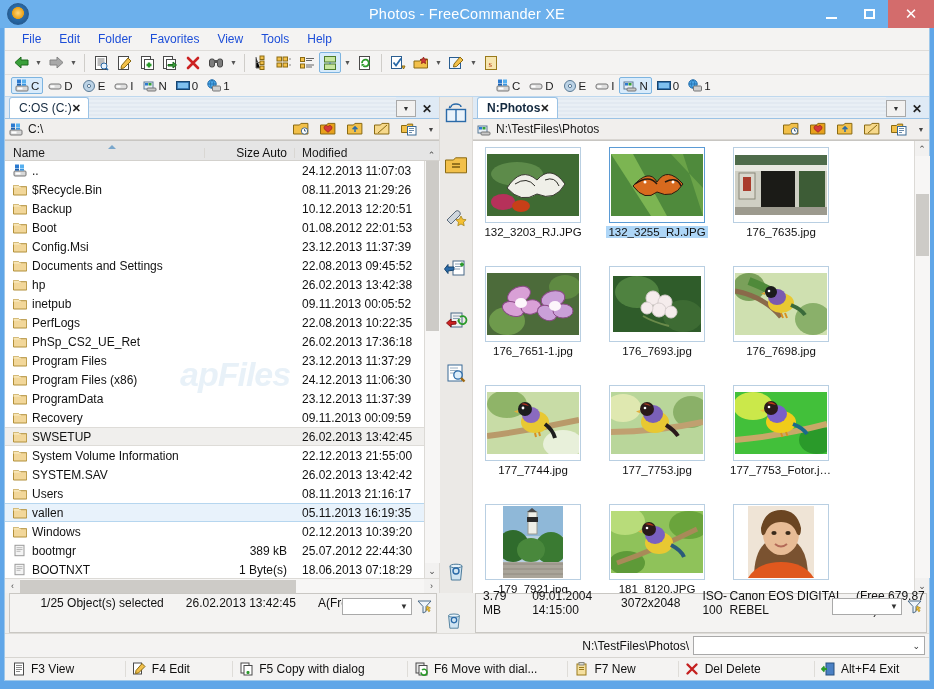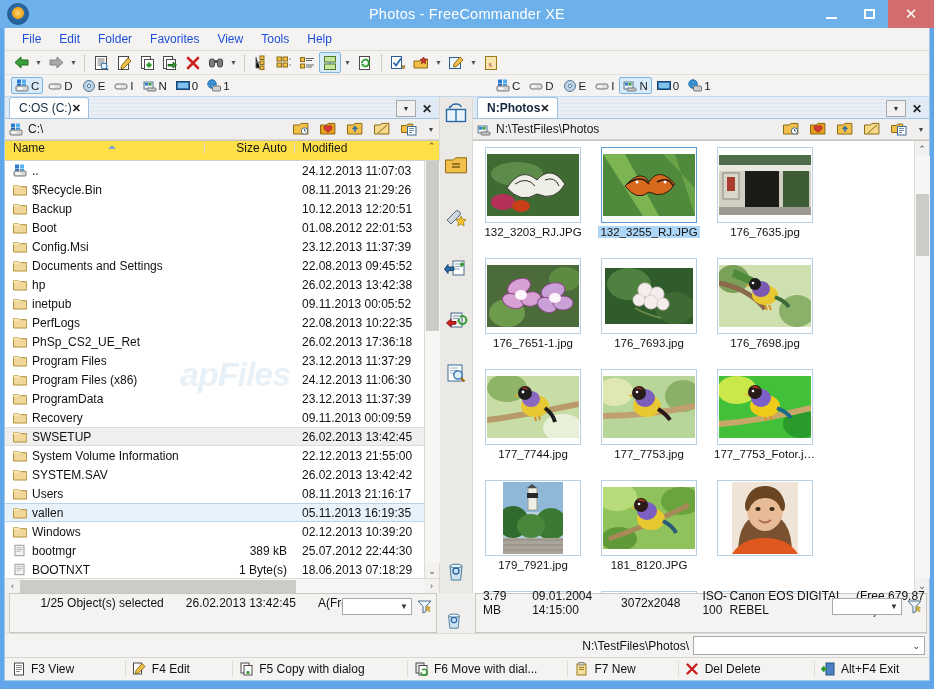--- a/index.html
+++ b/index.html
@@ -138,22 +138,22 @@
     border-bottom: 1px solid #d9d6d2;
   }
   .pathbar .ptext { flex: 1; font-size: 12px; color: #1b1b1b; }
   .pathbar .pbtn { width: 22px; height: 19px; display:flex; align-items:center; justify-content:center; }
   .pathbar .pcaret { width: 12px; font-size: 7px; color:#444; text-align:center; }
 
   
   .listwrap { flex: 1; display: flex; flex-direction: column; min-height: 0; background: #ffffff;
               border-top: 1px solid #c8c6c2; }
   .lhead {
-    height: 20px; display: flex; align-items: flex-start;
-    background: #fde047; border-bottom: 1px solid #d3d1cd; flex: none; position: relative;
+    height: 20px; display: flex; align-items: flex-end;
+    background: #e5e5e5; border-bottom: 1px solid #d3d1cd; flex: none; position: relative;
   }
   .lh { font-size: 12px; color: #1b1b1b; padding-left: 8px; position: relative; }
   .lh.c-name { width: 200px; }
   .lh.c-size { width: 90px; text-align: right; padding-right: 8px; }
   .lh.c-mod  { flex: 1; }
   .lh.c-name:after, .lh.c-size:after {
     content:''; position:absolute; right:0; top:2px; bottom:2px; width:1px; background:#d9d7d3;
   }
   .sortmark { position: absolute; left: 103px; top: 4px; width:0;height:0;
      border-left:4px solid transparent;border-right:4px solid transparent;border-bottom:4px solid #7aa7cc; }
@@ -182,21 +182,21 @@
   .hsb { height: 15px; background:#f2f1f0; display:flex; align-items:center; flex:none;
          border-top: 1px solid #dcdad6;}
   .hsb .arrow { width: 15px; height:15px; display:flex;align-items:center;justify-content:center;
                 font-size:9px;color:#4a4a4a;}
   .hsb .track { flex:1; height: 15px; position: relative; background:#f7f6f5;}
   .hsb .thumb { position:absolute; top:1px; bottom:1px; background:#cdcbc7; }
 
   
   .thumbwrap { flex:1; display:flex; min-height:0; background:#ffffff; border-top:1px solid #c8c6c2;}
   .thumbs { flex:1; display:flex; flex-wrap: wrap; align-content: flex-start;
-            padding: 6px 2px 0 6px; gap: 8px; overflow:hidden; }
+            padding: 6px 2px 0 6px; gap: 16px; overflow:hidden; }
   .thumb-cell { width: 108px; height: 103px; display:flex; flex-direction:column; align-items:center; }
   .thumb-box { width: 96px; height: 76px; border: 1px solid #b9cfe2; background:#fff;
                display:flex; align-items:center; justify-content:center; overflow:hidden; }
   .thumb-box.sel { border-color:#5b9bd5; }
   .thumb-label { font-size: 11.5px; color:#111; margin-top: 3px; padding: 0 2px;
                  max-width:106px; overflow:hidden; white-space:nowrap; text-overflow:ellipsis;}
   .thumb-label.sel { background:#aed6f7; }
 
   
   .statusrow { height: 40px; display:flex; flex:none; background:#f0efed; }

